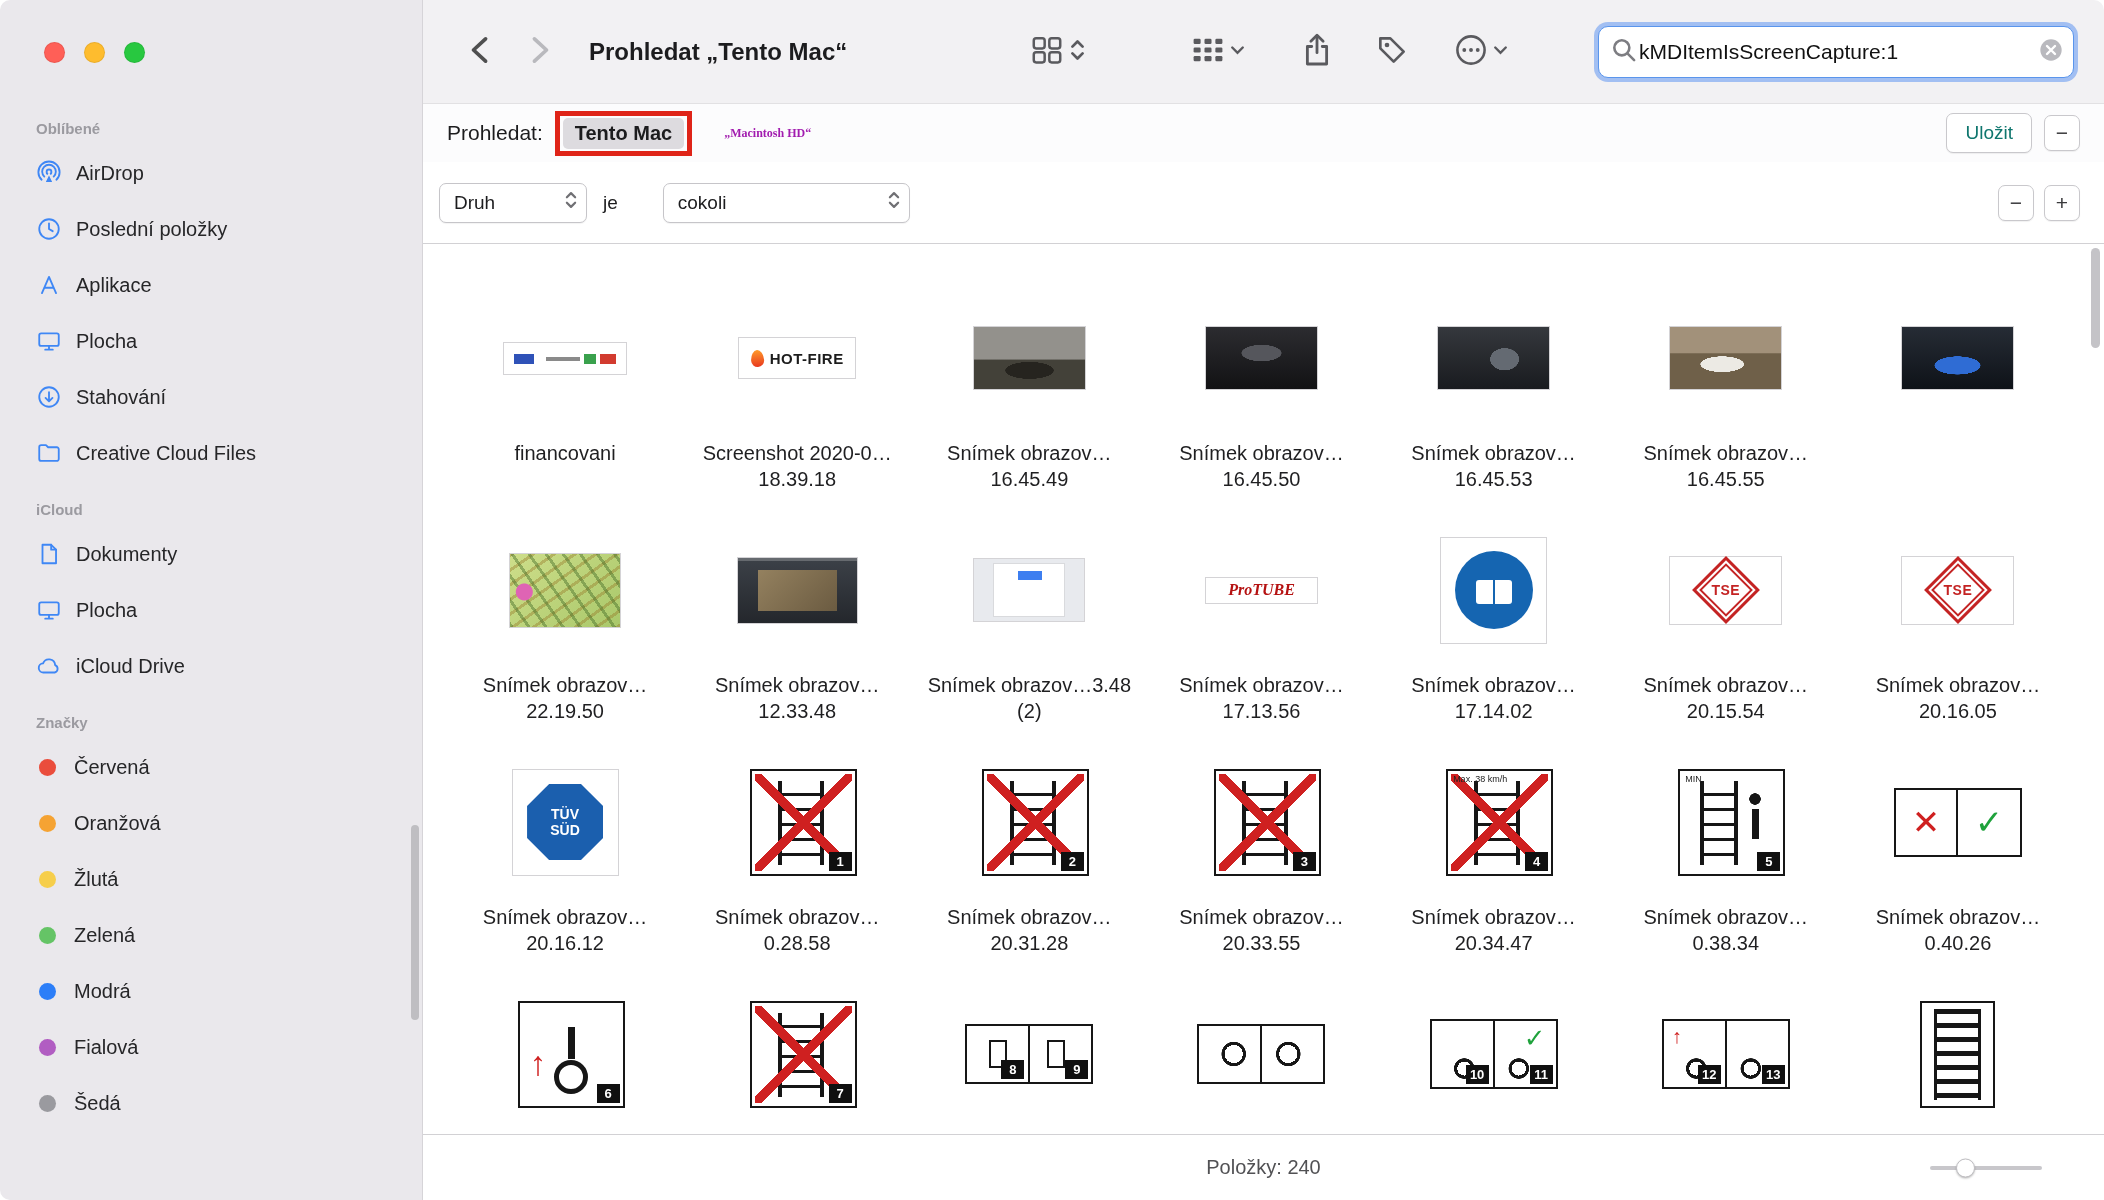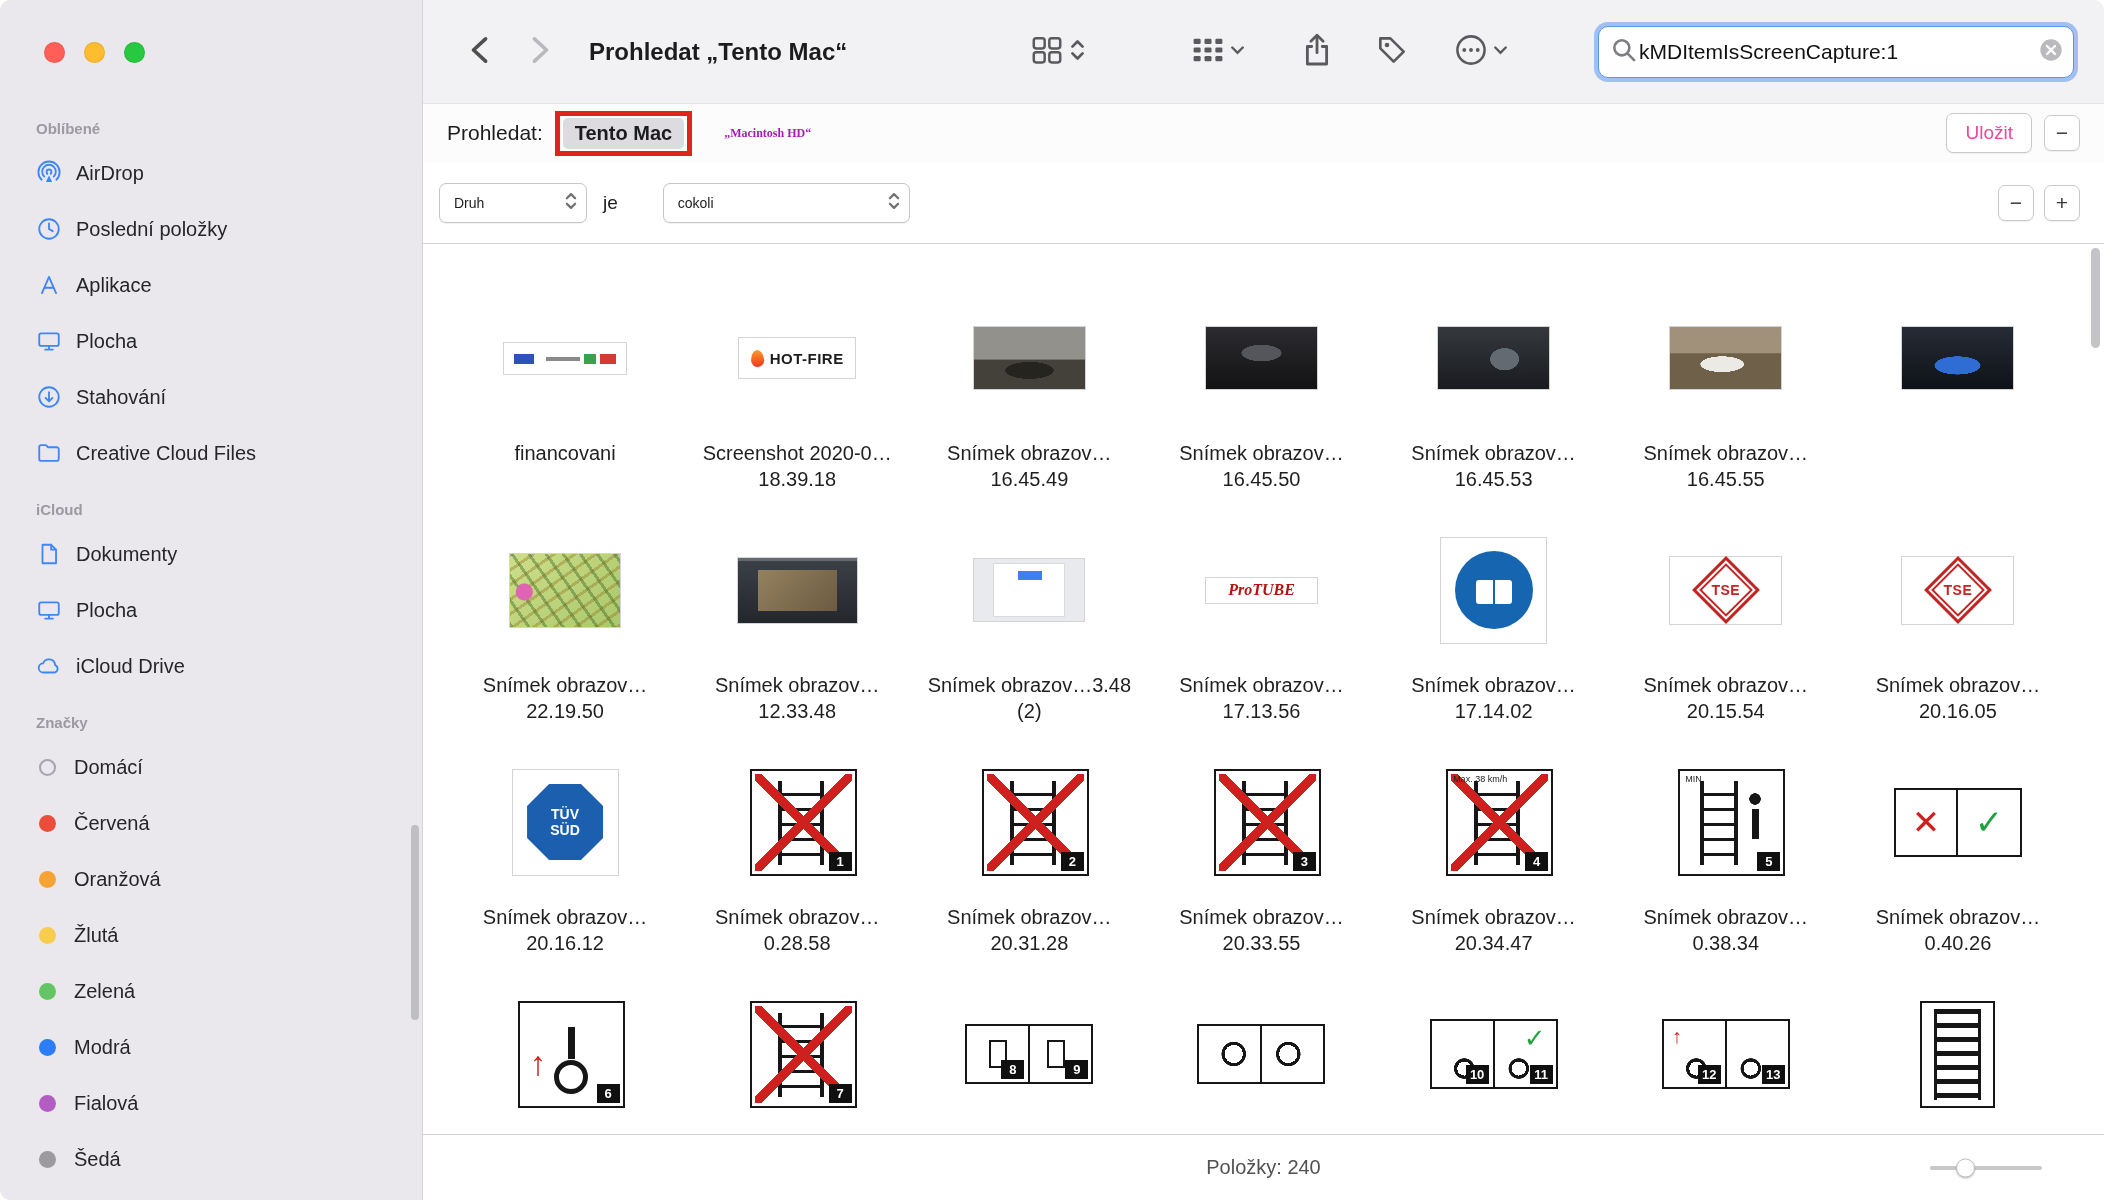--- a/index.html
+++ b/index.html
@@ -70,37 +70,37 @@
   .scope-btn{
     background:#dddbdf;border:none;border-radius:5px;padding:4px 12px;
     font-size:20px;font-weight:700;color:#1c1c1e;font-family:inherit;
   }
   .scope-secondary{
     background:none;border:none;margin-left:26px;font-size:12px;font-weight:700;color:#a21caf;font-family:Liberation Serif, serif;
   }
   .scope-actions{margin-left:auto;display:flex;align-items:center;gap:12px;}
   .save-btn{
     background:#fff;border:1px solid #c9c8cc;border-radius:7px;height:40px;padding:0 18px;
-    font-size:19px;color:#ec4899;font-family:inherit;box-shadow:0 1px 1px rgba(0,0,0,.06);
+    font-size:19px;color:#0f766e;font-family:inherit;box-shadow:0 1px 1px rgba(0,0,0,.06);
   }
   .small-btn{
     background:#fff;border:1px solid #c9c8cc;border-radius:7px;width:36px;height:36px;
     font-size:21px;color:#3a3a3c;font-family:inherit;display:flex;align-items:center;justify-content:center;
     box-shadow:0 1px 1px rgba(0,0,0,.06);
   }
 
   
   .filter-bar{
     height:82px;flex:0 0 82px;background:#fff;border-bottom:1px solid #d2d1d4;
     display:flex;align-items:center;padding:0 24px 0 16px;box-sizing:border-box;
   }
   .popup{
     height:40px;box-sizing:border-box;background:#fff;border:1px solid #c6c5c9;border-radius:7px;
     display:flex;align-items:center;justify-content:space-between;padding:0 8px 0 14px;
-    font-size:14px;color:#1c1c1e;font-family:inherit;box-shadow:0 1px 1px rgba(0,0,0,.05);
+    font-size:19px;color:#1c1c1e;font-family:inherit;box-shadow:0 1px 1px rgba(0,0,0,.05);
   }
   .popup.p-attr{width:148px;}
   .popup.p-val{width:247px;margin-left:29px;}
   .connector{font-size:19px;margin:0 16px;color:#1c1c1e;}
   .filter-actions{margin-left:auto;display:flex;align-items:center;gap:10px;}
 
   
   .content{position:relative;height:890px;flex:1;background:#fff;overflow:hidden;}
   .grid{display:grid;grid-template-columns:repeat(7,1fr);padding:40px 30px 0 26px;}
   .cell{height:232px;display:flex;flex-direction:column;align-items:center;}
@@ -321,24 +321,20 @@
                 <g fill="none" stroke="#3f87f5" stroke-width="1.7" stroke-linecap="round" stroke-linejoin="round">
                   <path d="M7 18 a4.2 4.2 0 0 1 -.5 -8.4 a5.8 5.8 0 0 1 11.2 1.6 a3.6 3.6 0 0 1 -.4 6.8 Z"></path>
                 </g>
               </svg>
             </span>
             <span class="side-label">iCloud Drive</span>
           </div>
         </div>
         <div class="section">
           <div class="section-title">Značky</div>
-          <div class="side-item">
-            <span class="tag-dot outline"></span>
-            <span class="side-label">Domácí</span>
-          </div>
           <div class="side-item">
             <span class="tag-dot" style="background: rgb(234, 77, 60);"></span>
             <span class="side-label">Červená</span>
           </div>
           <div class="side-item">
             <span class="tag-dot" style="background: rgb(245, 163, 51);"></span>
             <span class="side-label">Oranžová</span>
           </div>
           <div class="side-item">
             <span class="tag-dot" style="background: rgb(246, 206, 75);"></span>

